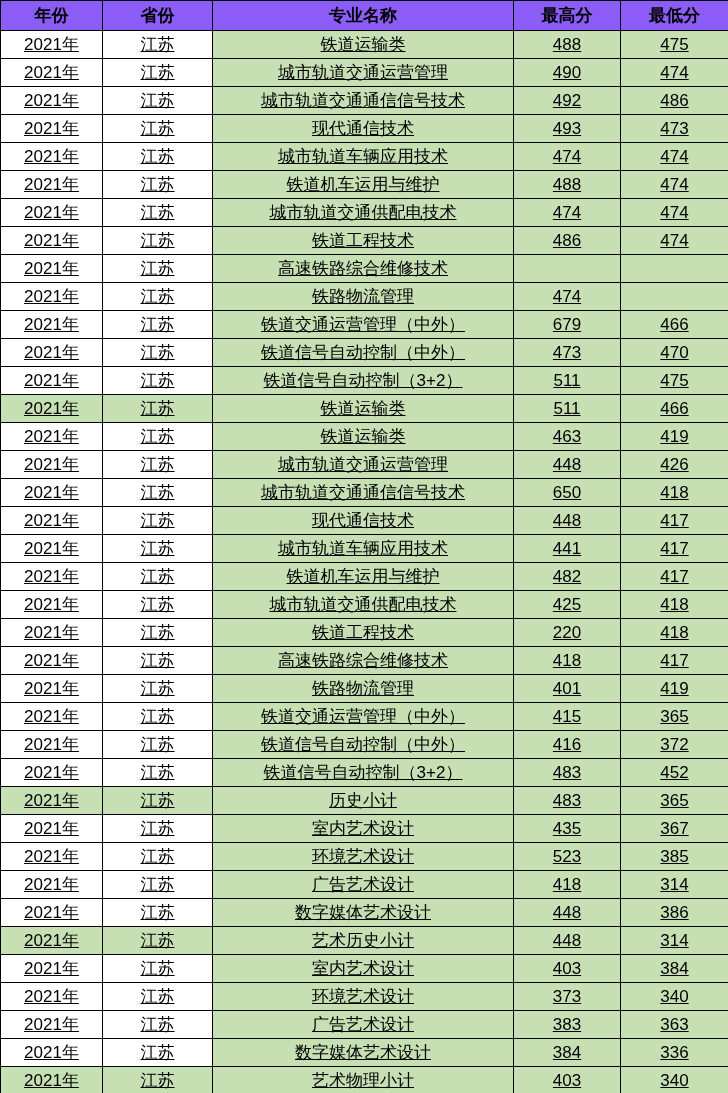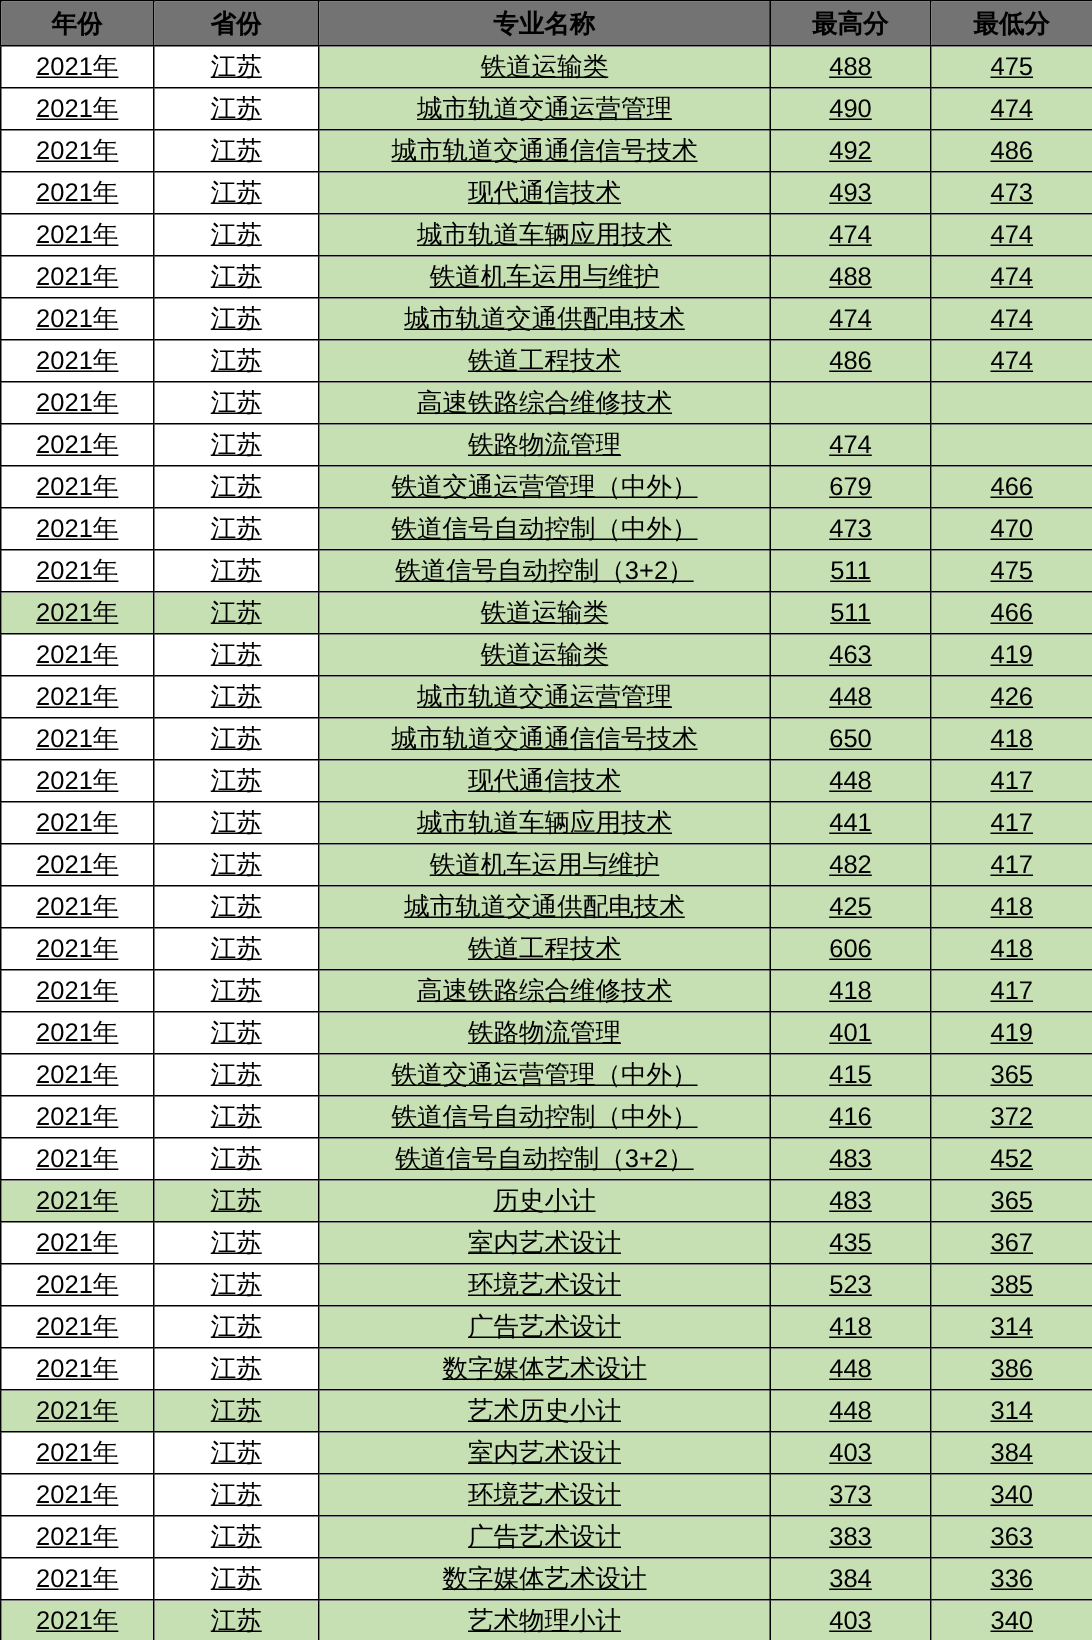--- a/index.html
+++ b/index.html
@@ -20,21 +20,21 @@
     text-align: center;
     vertical-align: middle;
     padding: 0 2px;
     overflow: hidden;
     white-space: nowrap;
     color: #000000;
   }
   .score-table thead tr { height: 30px; }
   .score-table tbody tr { height: 28px; text-decoration: underline; }
   .score-table th {
-    background: #737373;
+    background: #8b5cf6;
     font-size: 17px;
     font-weight: 700;
   }
   .score-table td {
     font-size: 17px;
     font-weight: 400;
     background: #FFFFFF;
   }
   
   .score-table td[data-field="major"],
@@ -212,21 +212,21 @@
     <td data-field="year">2021年</td>
     <td data-field="province">江苏</td>
     <td data-field="major">城市轨道交通供配电技术</td>
     <td data-field="max">425</td>
     <td data-field="min">418</td>
   </tr>
       <tr>
     <td data-field="year">2021年</td>
     <td data-field="province">江苏</td>
     <td data-field="major">铁道工程技术</td>
-    <td data-field="max">606</td>
+    <td data-field="max">220</td>
     <td data-field="min">418</td>
   </tr>
       <tr>
     <td data-field="year">2021年</td>
     <td data-field="province">江苏</td>
     <td data-field="major">高速铁路综合维修技术</td>
     <td data-field="max">418</td>
     <td data-field="min">417</td>
   </tr>
       <tr>

